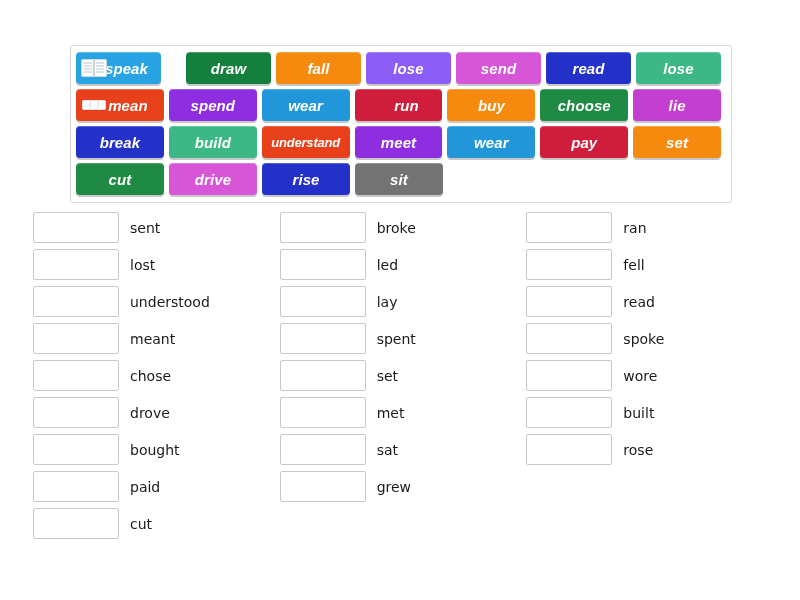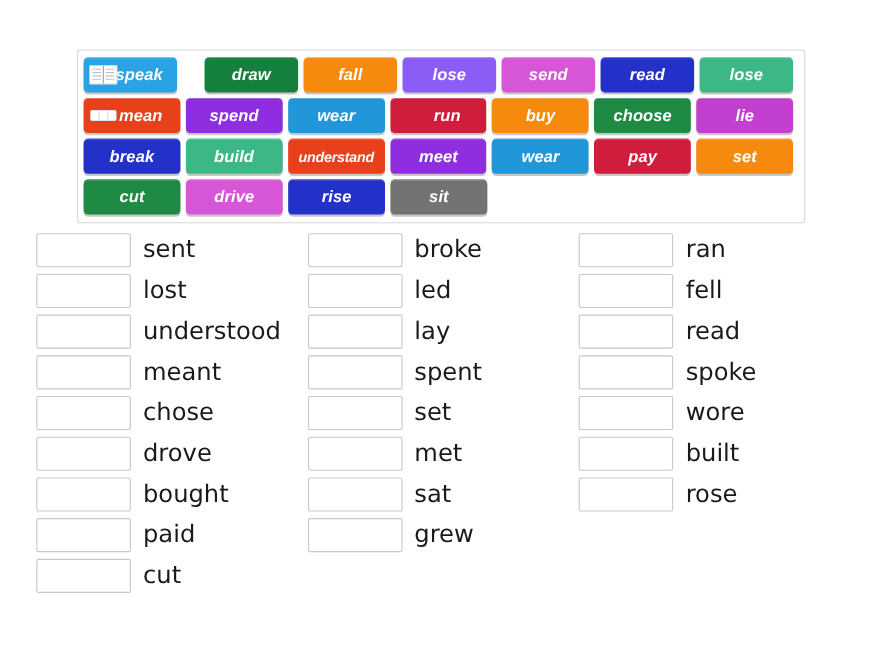--- a/index.html
+++ b/index.html
@@ -95,21 +95,21 @@
     width: 86px;
     height: 31px;
     box-sizing: border-box;
     border: 1px solid #c8c8c8;
     background: #ffffff;
     border-radius: 2px;
     flex: 0 0 auto;
   }
   .answer-word {
     margin-left: 11px;
-    font-size: 22px;
+    font-size: 14px;
     line-height: 1;
     color: #1a1a1a;
     font-family: "DejaVu Sans", sans-serif;
     font-weight: 400;
     white-space: nowrap;
   }
 </style>
 </head>
 <body>
 

